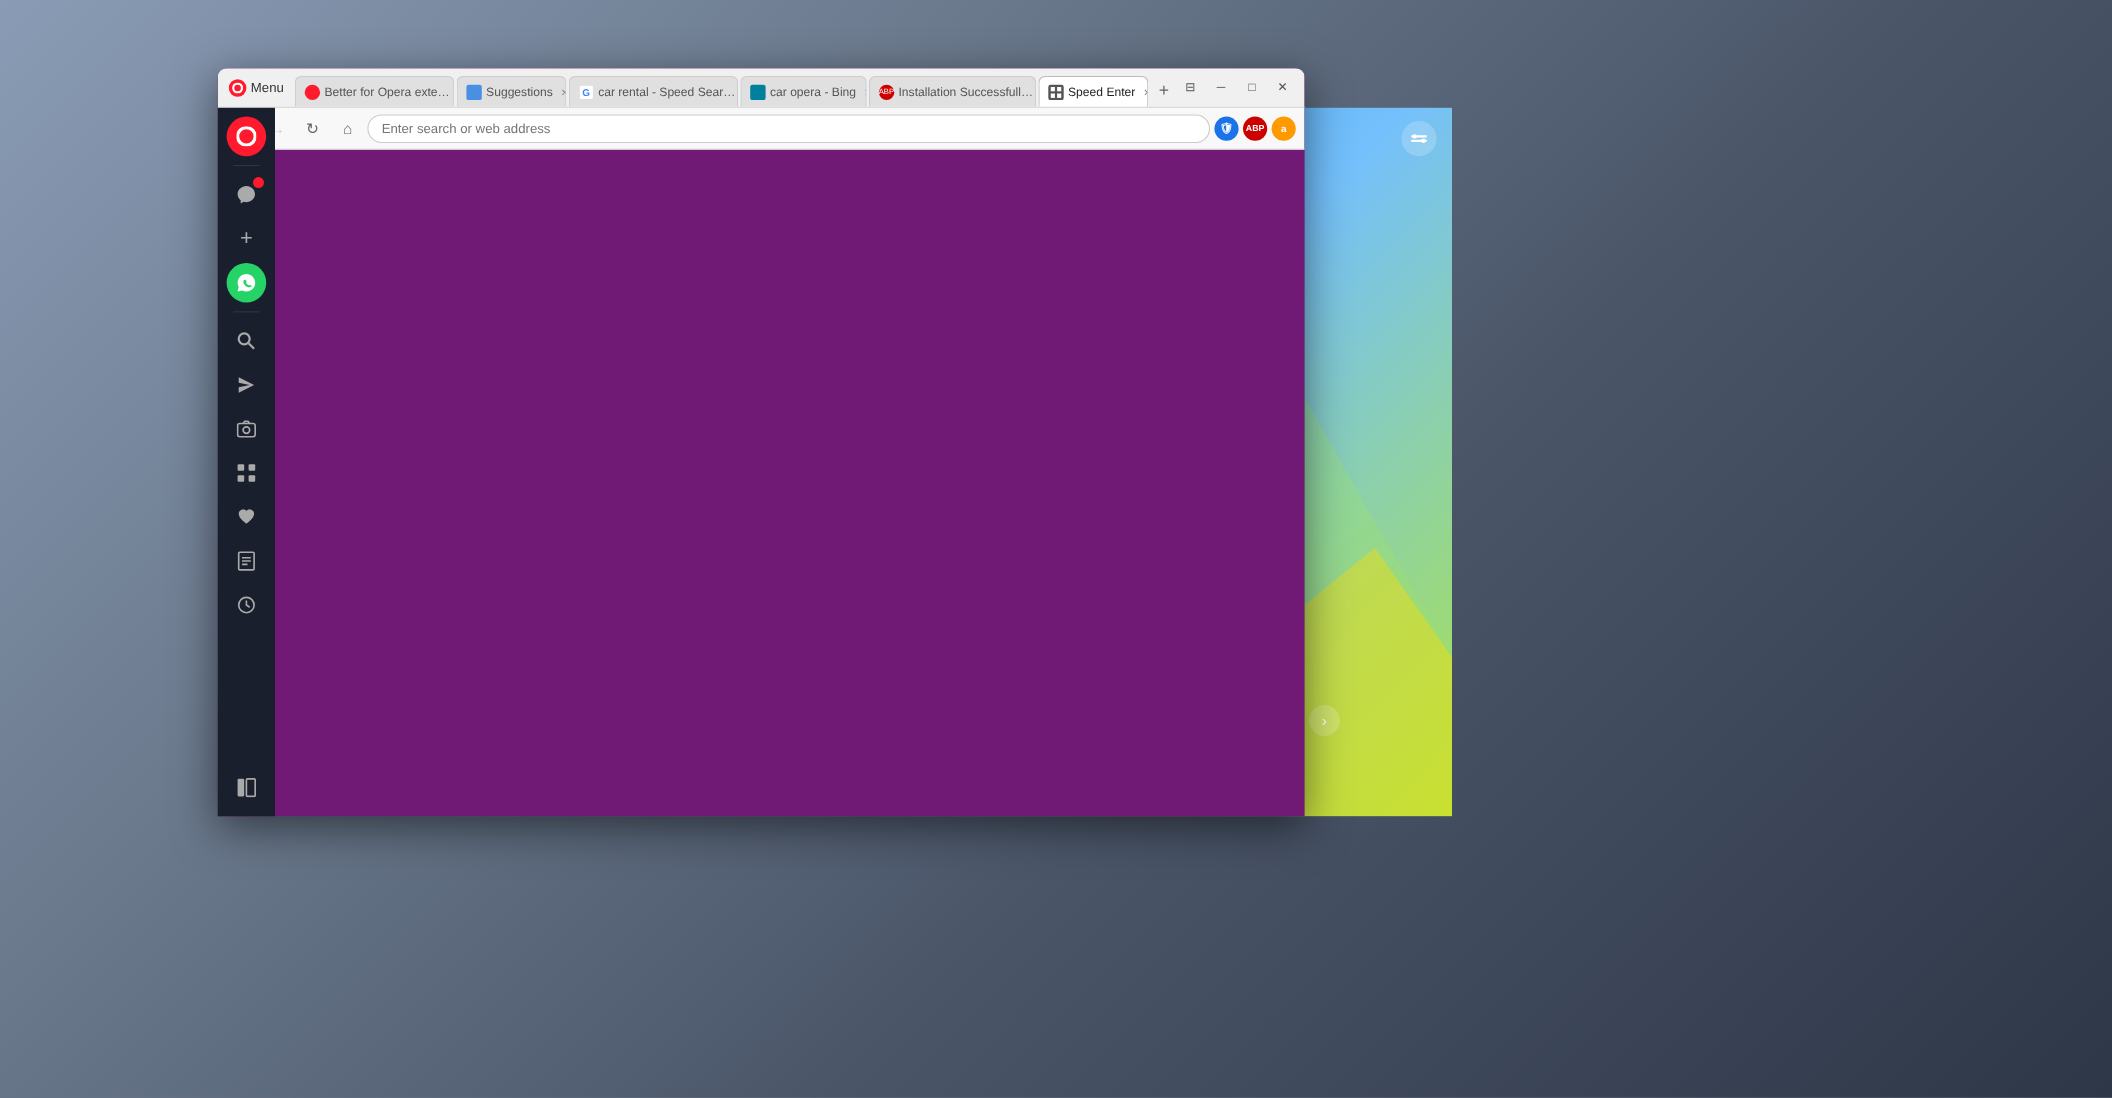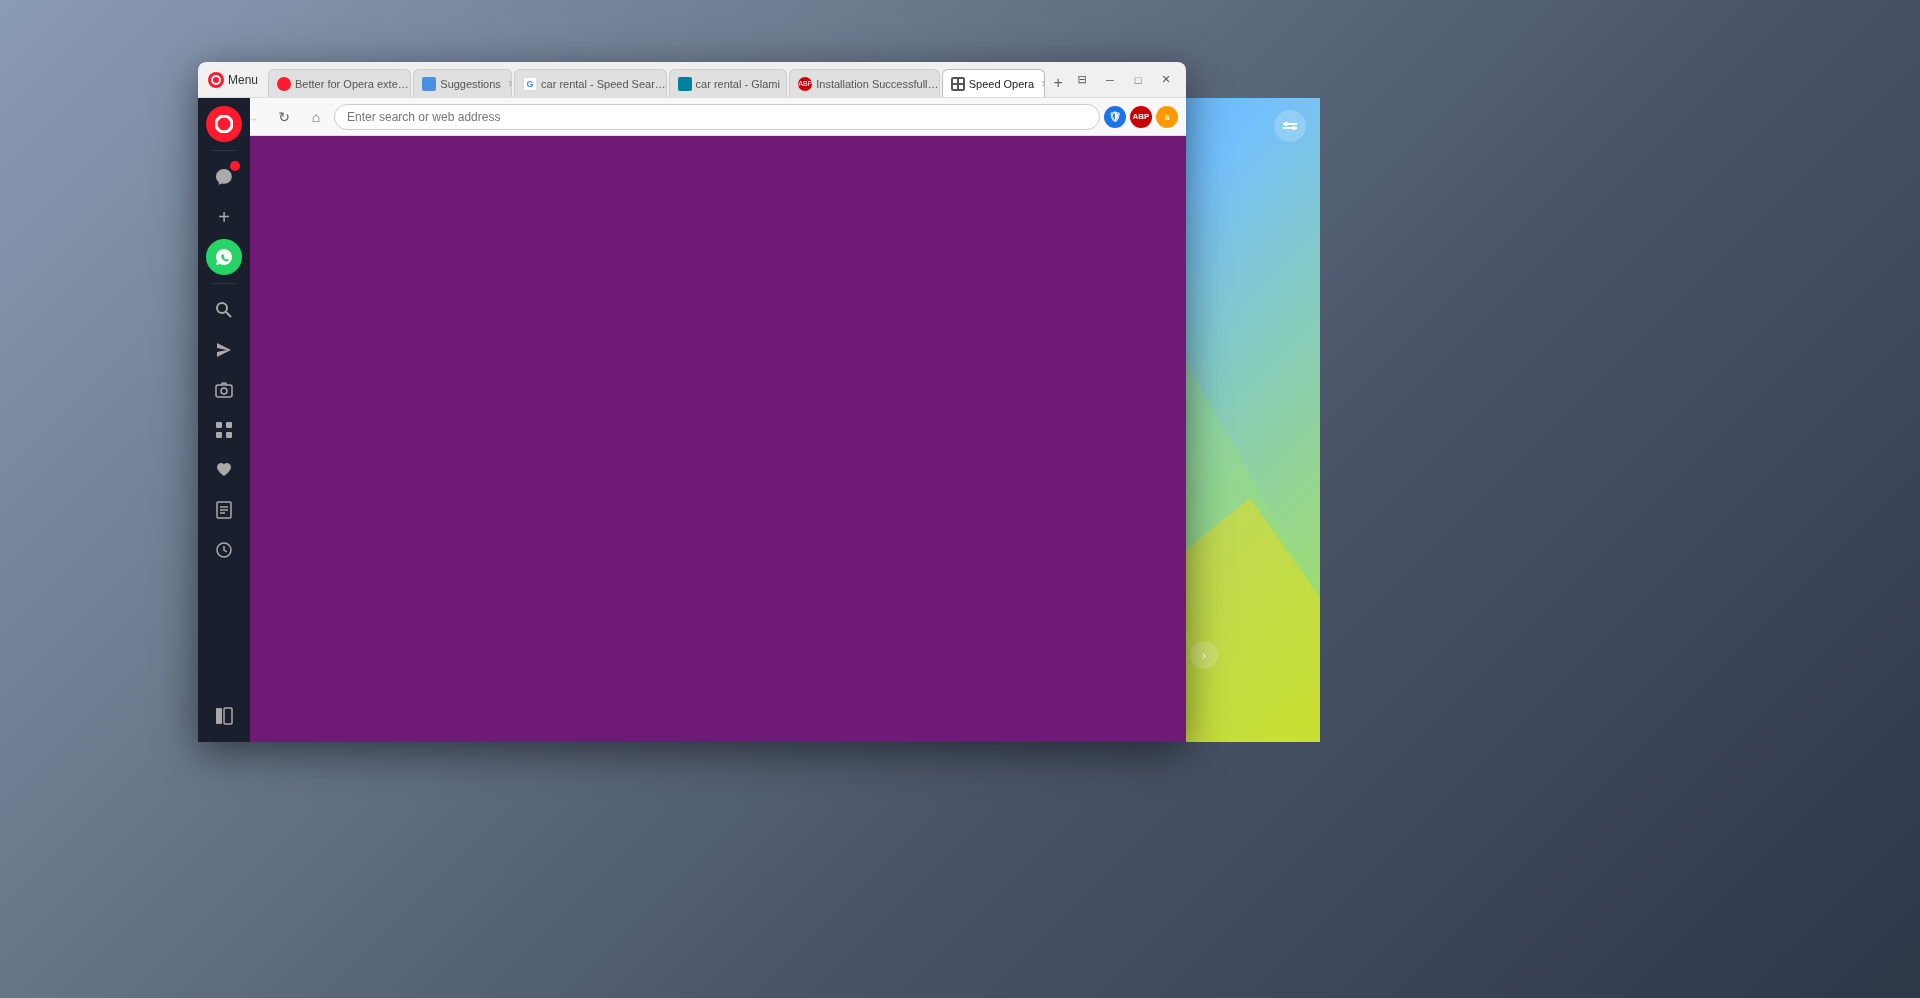--- a/index.html
+++ b/index.html
@@ -637,40 +637,40 @@
       </div>
 
       <div class="tab">
         <div class="tab-icon" style="background:#fff;border:1px solid #ddd;font-size:9px;display:flex;align-items:center;justify-content:center;color:#4285f4;font-weight:bold;">G</div>
         <span>car rental - Speed Sear…</span>
         <div class="tab-close">✕</div>
       </div>
 
       <div class="tab">
         <div class="tab-icon" style="background:#00809d;border-radius:2px;"></div>
-        <span>car rental - Glami</span>
+        <span>car opera - Bing</span>
         <div class="tab-close">✕</div>
       </div>
 
       <div class="tab">
         <div class="tab-icon" style="background:#c00;border-radius:50%;font-size:7px;color:#fff;display:flex;align-items:center;justify-content:center;">ABP</div>
         <span>Installation Successfull…</span>
         <div class="tab-close">✕</div>
       </div>
 
       <div class="tab active">
         <div class="tab-icon" style="background:#555;border-radius:2px;display:flex;align-items:center;justify-content:center;">
           <svg width="10" height="10" viewBox="0 0 10 10">
               <rect x="0" y="0" width="4" height="4" fill="#fff"></rect>
               <rect x="6" y="0" width="4" height="4" fill="#fff"></rect>
               <rect x="0" y="6" width="4" height="4" fill="#fff"></rect>
               <rect x="6" y="6" width="4" height="4" fill="#fff"></rect>
             </svg>
         </div>
-        <span>Speed Opera</span>
+        <span>Speed Enter</span>
         <div class="tab-close">✕</div>
       </div>
 
       <div class="new-tab-btn">+</div>
     </div>
 
     <div class="window-controls">
       <div class="win-ctrl">⊟</div>
       <div class="win-ctrl">─</div>
       <div class="win-ctrl">□</div>

